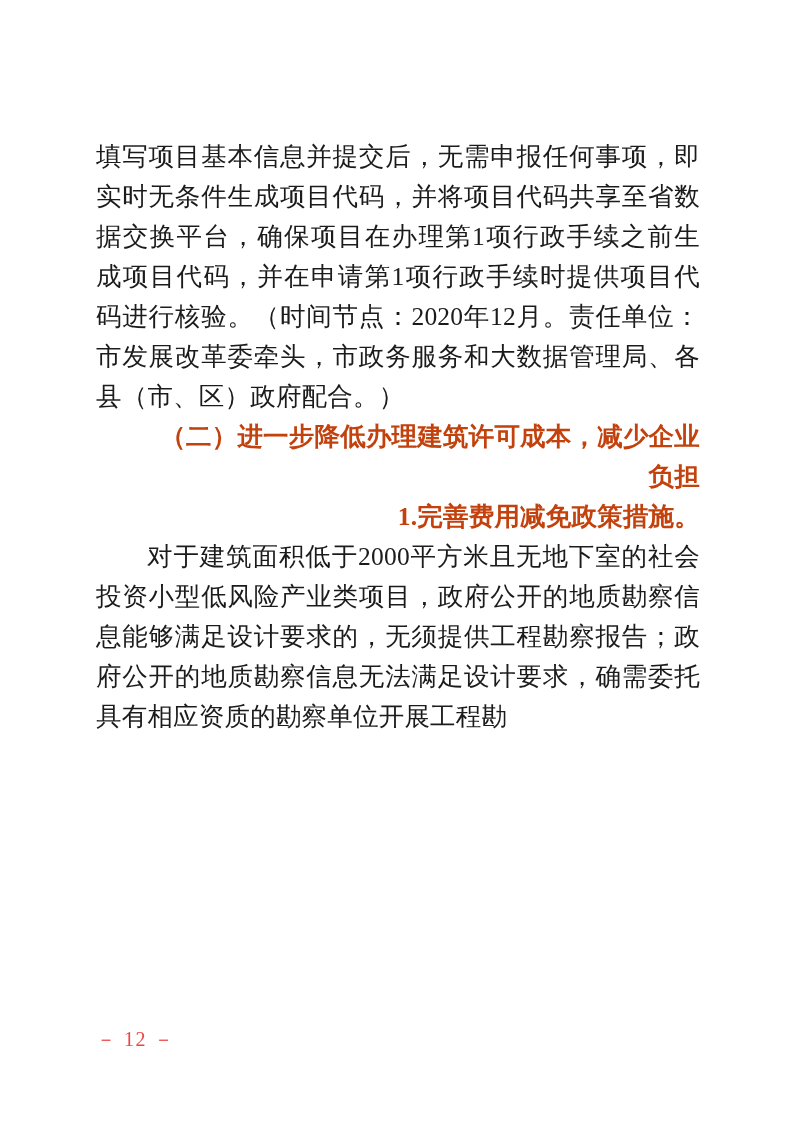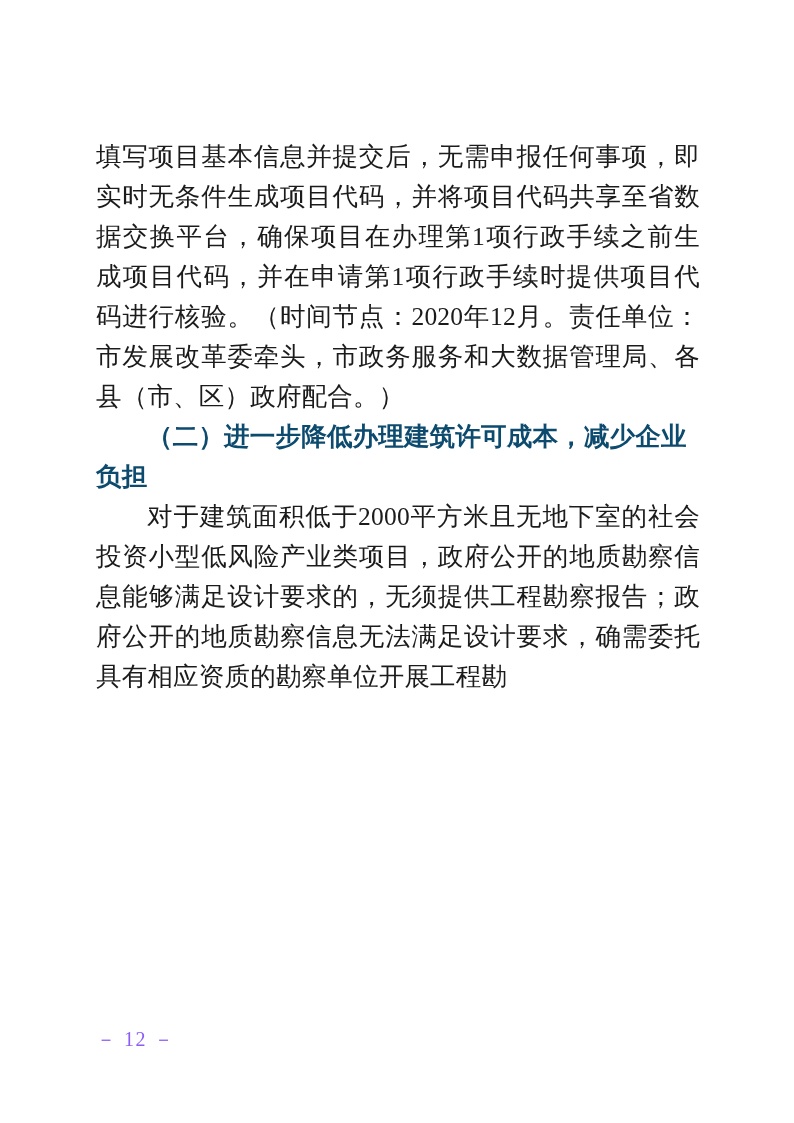--- a/index.html
+++ b/index.html
@@ -40,51 +40,52 @@
   }
 
   .para.no-indent {
     text-indent: 0;
   }
 
   .heading {
     font-family: "Liberation Serif", "DejaVu Serif", serif;
     font-size: 25.5px;
     line-height: 40px;
-    color: #0c4a6e;
+    color: #c2410c;
     font-weight: bold;
     text-indent: 51px;
     margin: 0;
-    text-align: left;
+    text-align: right;
     letter-spacing: 0.2px;
   }
 
   .footer {
     position: absolute;
     left: 96px;
     top: 1026px;
     font-family: "Liberation Serif", "DejaVu Serif", serif;
     font-size: 20px;
     line-height: 26px;
-    color: #8b5cf6;
+    color: #ef4444;
     letter-spacing: 1.5px;
     white-space: pre;
   }
 </style>
 </head>
 <body>
 
 <div class="page">
 
   <div class="content">
 
     <p class="para no-indent">填写项目基本信息并提交后，无需申报任何事项，即实时无条件生成项目代码，并将项目代码共享至省数据交换平台，确保项目在办理第1项行政手续之前生成项目代码，并在申请第1项行政手续时提供项目代码进行核验。（时间节点：2020年12月。责任单位：市发展改革委牵头，市政务服务和大数据管理局、各县（市、区）政府配合。）</p>
 
     <p class="heading">（二）进一步降低办理建筑许可成本，减少企业负担</p>
 
+    <p class="heading">1.完善费用减免政策措施。</p>
 
 
     <p class="para">对于建筑面积低于2000平方米且无地下室的社会投资小型低风险产业类项目，政府公开的地质勘察信息能够满足设计要求的，无须提供工程勘察报告；政府公开的地质勘察信息无法满足设计要求，确需委托具有相应资质的勘察单位开展工程勘</p>
 
   </div>
 
   <div class="footer">－ 12 －</div>
 
 </div>
 

